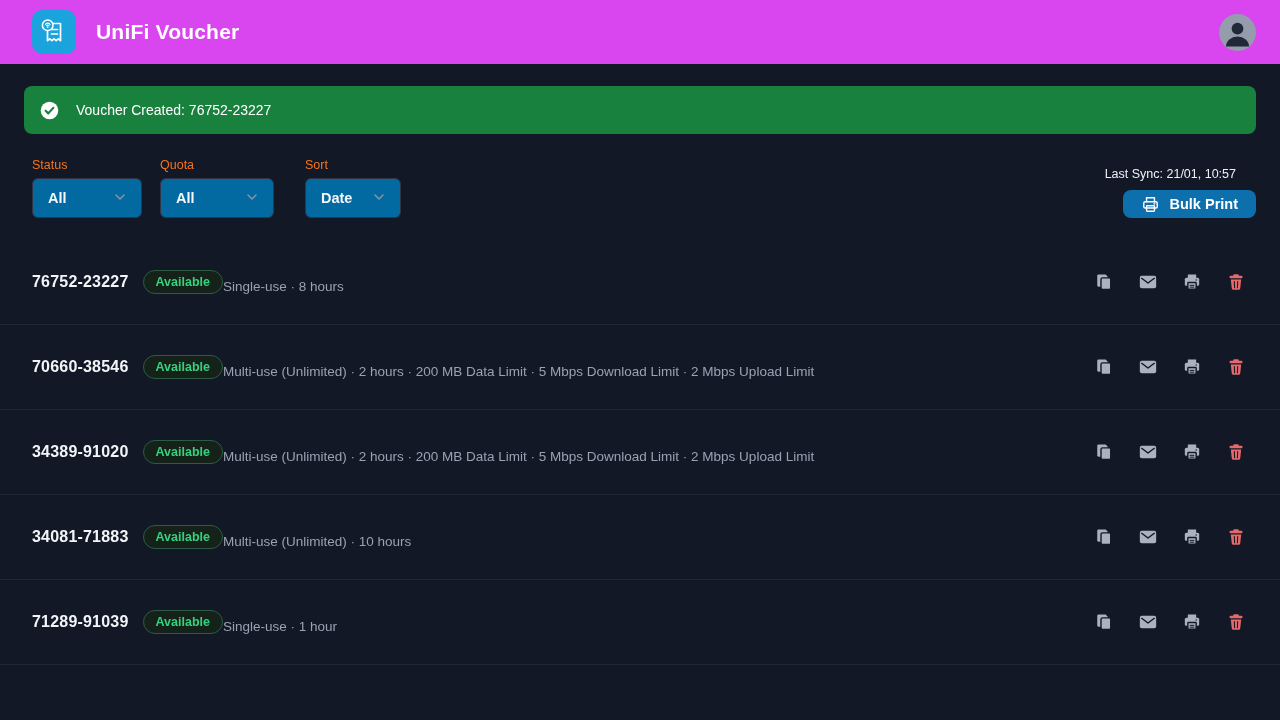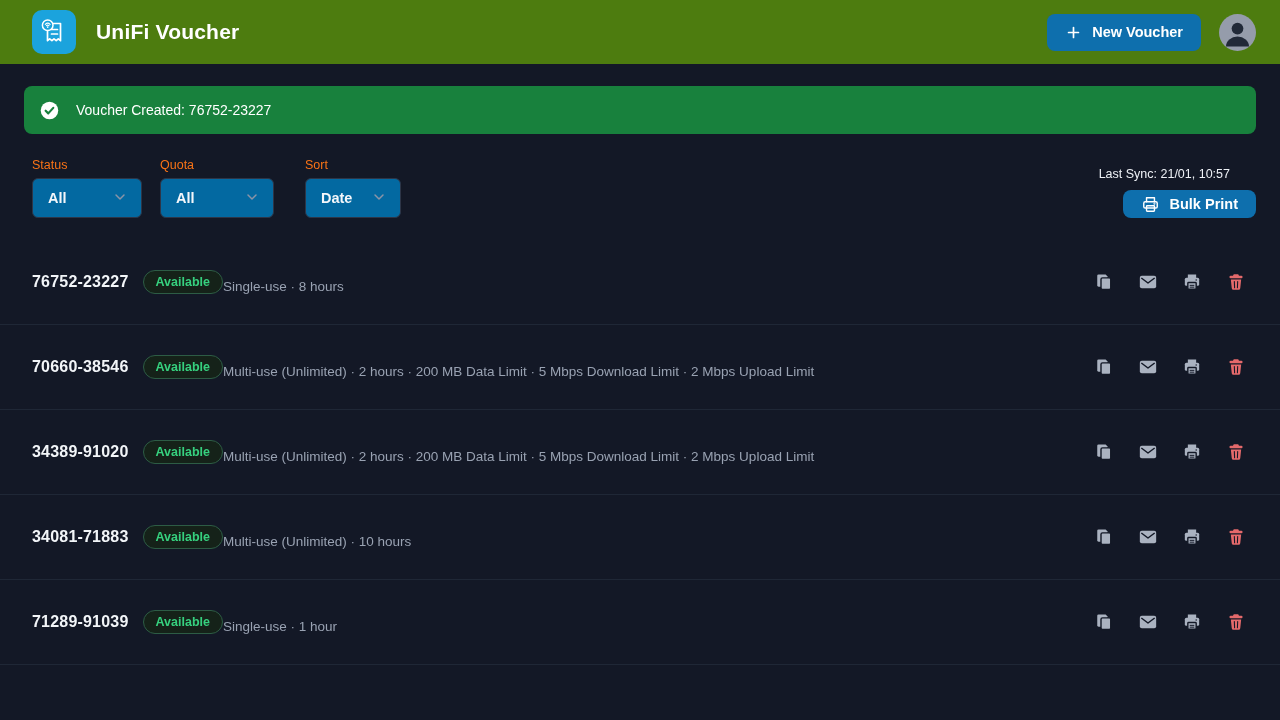--- a/index.html
+++ b/index.html
@@ -6,21 +6,21 @@
   html, body { width: 1280px; height: 720px; overflow: hidden; }
   body {
     background: #131826;
     font-family: "Liberation Sans", "DejaVu Sans", sans-serif;
     color: #f3f6fa;
   }
 
   
   .app-header {
     height: 64px;
-    background: #4d7c0f;
+    background: #d946ef;
     display: flex;
     align-items: center;
     padding: 0 24px;
   }
   .logo-box { width: 44px; height: 44px; margin-left: 8px; flex: 0 0 auto; }
   .app-title {
     margin-left: 20px;
     font-size: 21px;
     font-weight: 700;
     letter-spacing: 0.2px;
@@ -80,21 +80,21 @@
     font-weight: 600;
     color: #f3f6fa;
     cursor: pointer;
   }
   .select-box .chev { color: #8b94a6; margin-left: 18px; }
   .w-status { width: 110px; }
   .w-quota  { width: 114px; }
   .w-sort   { width: 96px; }
 
   .filter-right { margin-left: auto; display: flex; flex-direction: column; align-items: flex-end; }
-  .last-sync { font-size: 12.5px; color: #eef1f6; margin-bottom: 9px; margin-right: 26px; }
+  .last-sync { font-size: 12.5px; color: #eef1f6; margin-bottom: 9px; margin-right: 20px; }
   .filter-buttons { display: flex; gap: 16px; }
   .filter-buttons .btn-primary { height: 28px; font-size: 14.5px; }
 
   
   .voucher-list { margin-top: 22px; }
   .voucher-row {
     height: 85px;
     padding: 0 34px 0 32px;
     display: flex;
     align-items: center;
@@ -140,28 +140,20 @@
       <line x1="19.5" y1="19.5" x2="25.5" y2="19.5" stroke="#ffffff" stroke-width="1.7" stroke-linecap="round"></line>
       <line x1="19.5" y1="24" x2="25.5" y2="24" stroke="#ffffff" stroke-width="1.7" stroke-linecap="round"></line>
       <circle cx="15.7" cy="15.2" r="5.3" fill="#1ba3dd" stroke="#ffffff" stroke-width="1.5"></circle>
       <path d="M13.3 14.4 a3.4 3.4 0 0 1 4.8 0" fill="none" stroke="#ffffff" stroke-width="1.1" stroke-linecap="round"></path>
       <path d="M14.4 15.7 a1.9 1.9 0 0 1 2.6 0" fill="none" stroke="#ffffff" stroke-width="1.1" stroke-linecap="round"></path>
       <circle cx="15.7" cy="17.1" r="0.85" fill="#ffffff"></circle>
     </svg>
   </span>
   <h1 class="app-title">UniFi Voucher</h1>
   <div class="header-spacer"></div>
-  <button class="btn-primary">
-    <span style="display:inline-flex">
-      <svg viewBox="0 0 24 24" width="17" height="17" fill="none" stroke="#ffffff" stroke-width="2.4" stroke-linecap="round">
-        <path d="M12 5v14M5 12h14"></path>
-      </svg>
-    </span>
-    <span>New Voucher</span>
-  </button>
   <span class="avatar">
     <svg viewBox="0 0 36 36" width="37" height="37">
       <defs>
           <clipPath id="avclip">
             <circle cx="18" cy="18" r="18"></circle>
           </clipPath>
         </defs>
       <circle cx="18" cy="18" r="18" fill="#959cab"></circle>
       <g clip-path="url(#avclip)">
         <circle cx="18" cy="14.2" r="5.7" fill="#212938"></circle>

